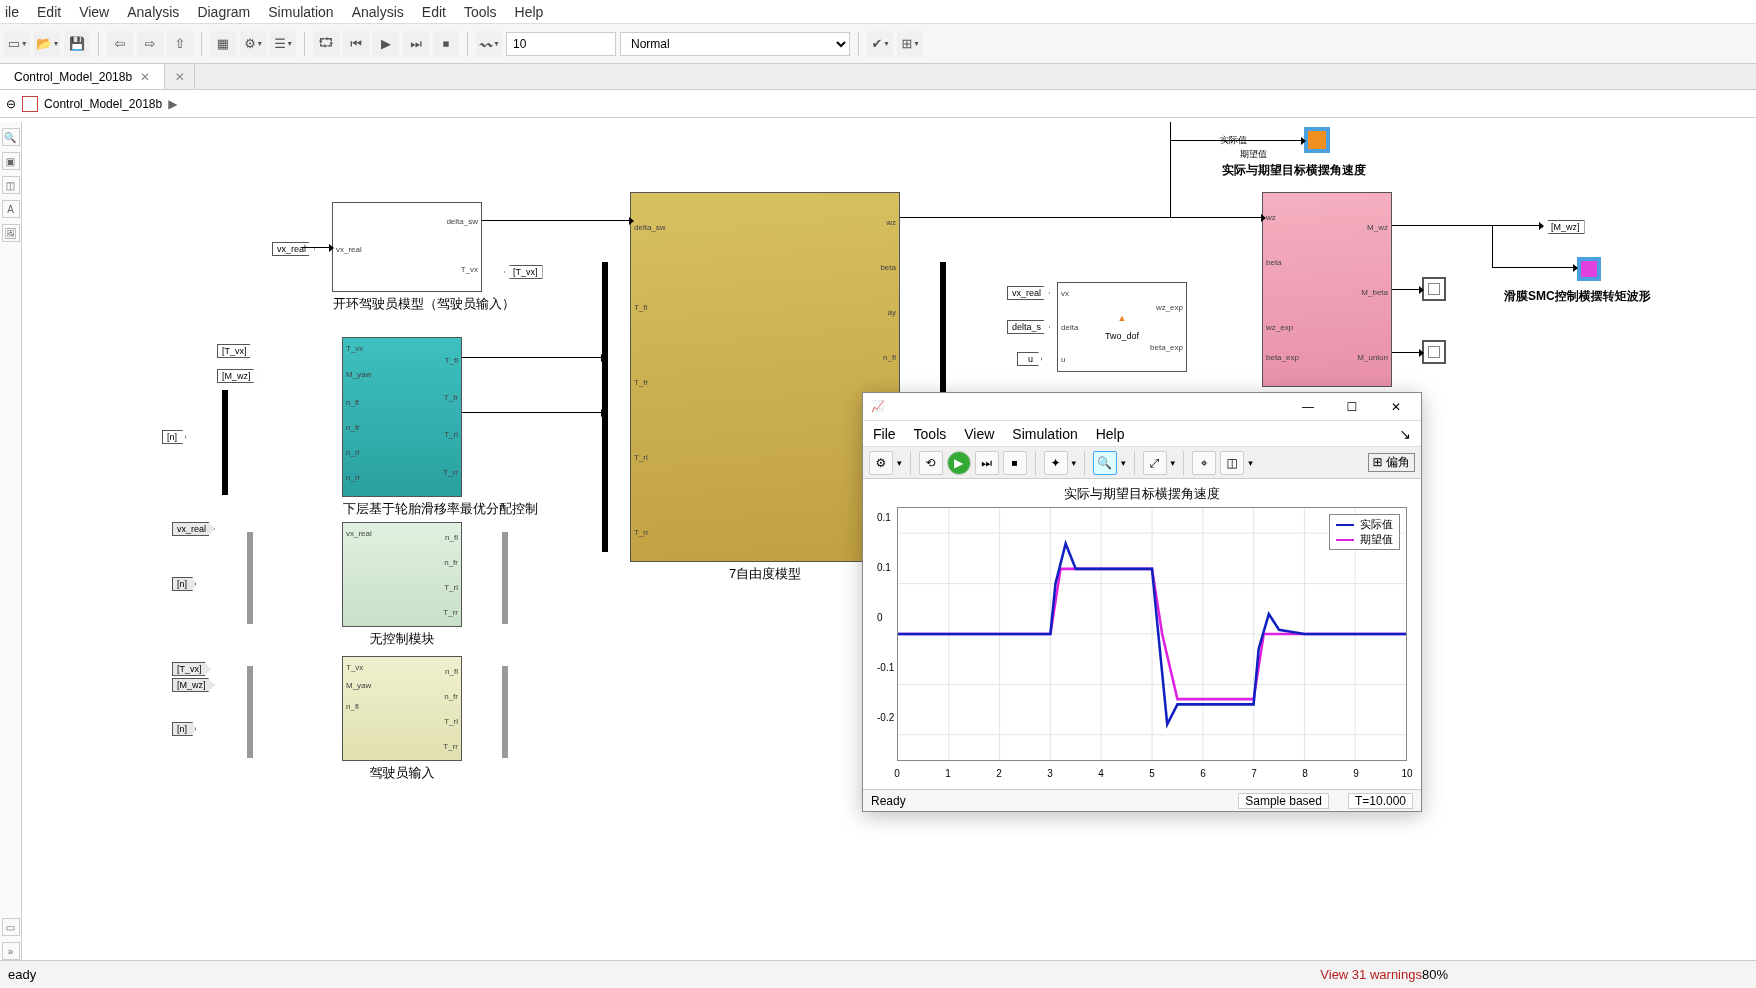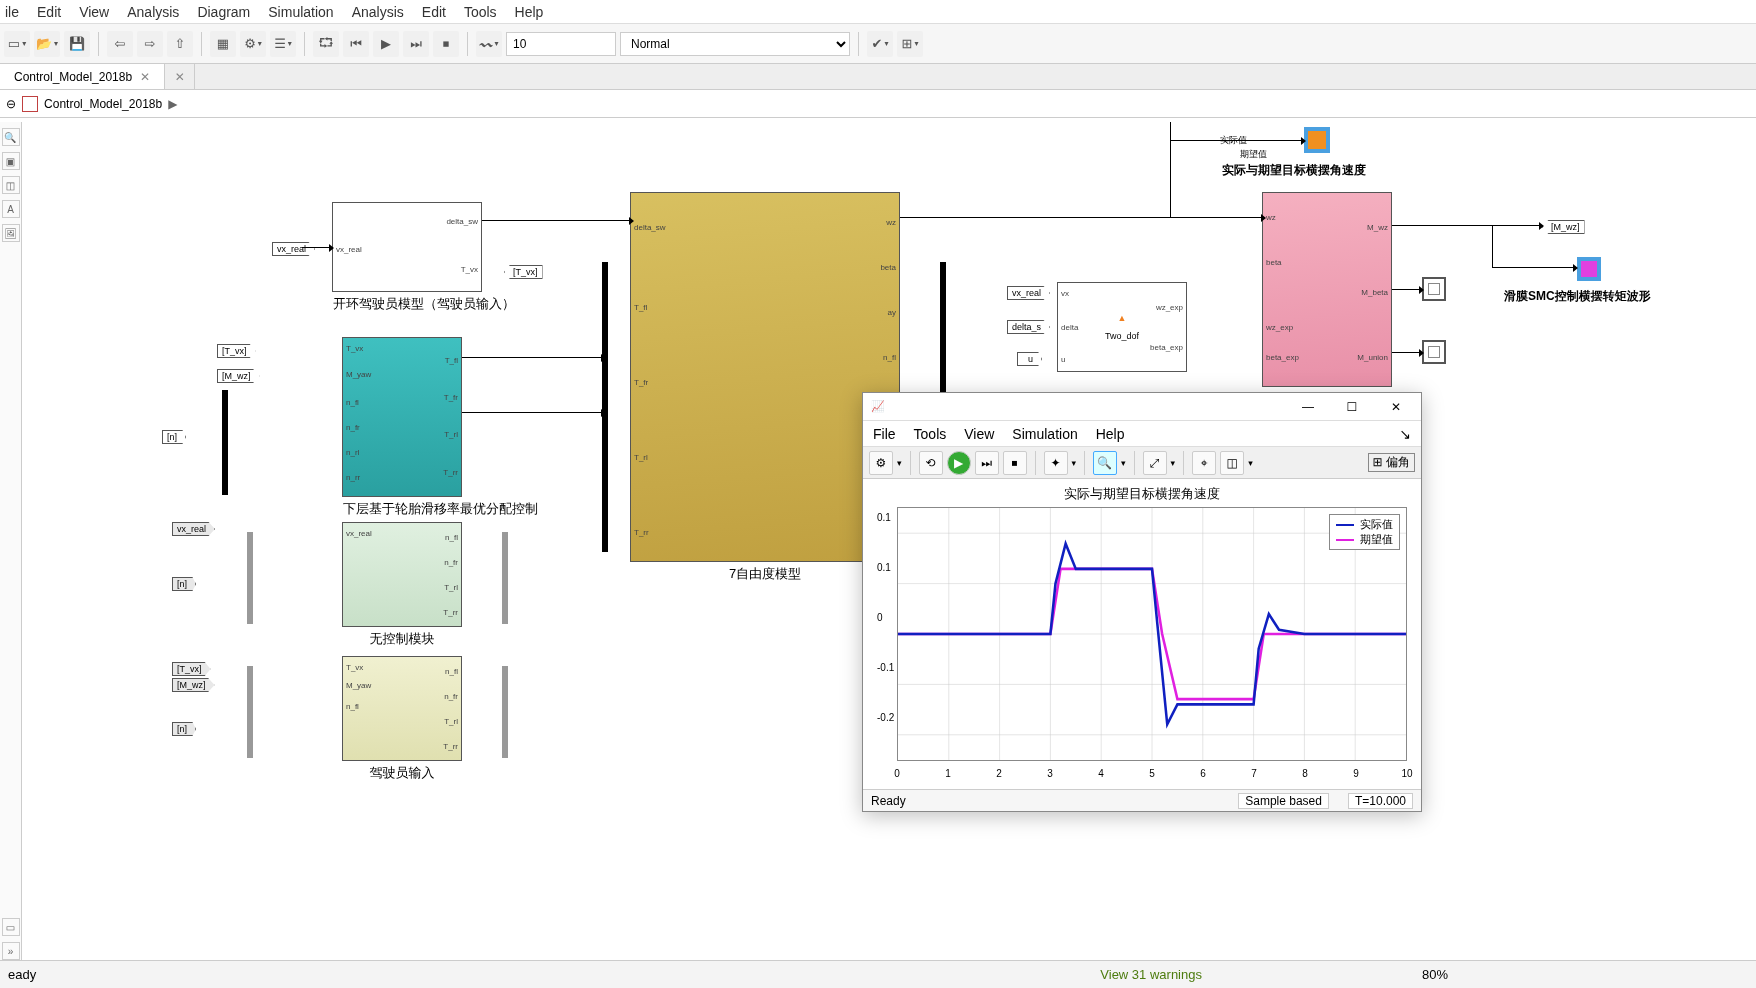--- a/index.html
+++ b/index.html
@@ -82,21 +82,21 @@
 .chart { position: absolute; left: 34px; top: 28px; right: 14px; bottom: 28px; border: 1px solid #888; }
 .chart-title { position: absolute; top: 6px; left: 0; right: 0; text-align: center; font-size: 13px; }
 .legend { position: absolute; right: 6px; top: 6px; border: 1px solid #888; background: #fff; font-size: 11px; padding: 2px 6px; }
 .legend .row { display: flex; align-items: center; gap: 6px; }
 .legend .sw { width: 18px; height: 2px; }
 .ytick { position: absolute; left: 14px; font-size: 10px; transform: translateY(-50%); }
 .xtick { position: absolute; bottom: 10px; font-size: 10px; transform: translateX(-50%); }
 
 
 .status { position: absolute; left: 0; right: 0; bottom: 0; height: 28px; display: flex; align-items: center; font-size: 13px; background: #f4f4f4; border-top: 1px solid #ccc; padding: 0 8px; }
-.status .warn { color: #4d7c0f; margin-left: auto; margin-right: 220px; }
+.status .warn { color: #b91c1c; margin-left: auto; }
 .status .zoom { margin-right: 300px; }
 .right-label { position:absolute; font-size:12px; white-space:nowrap; }
 </style>
 </head>
 <body>
 
 <div class="menubar">
   <span>ile</span>
   <span>Edit</span>
   <span>View</span>

